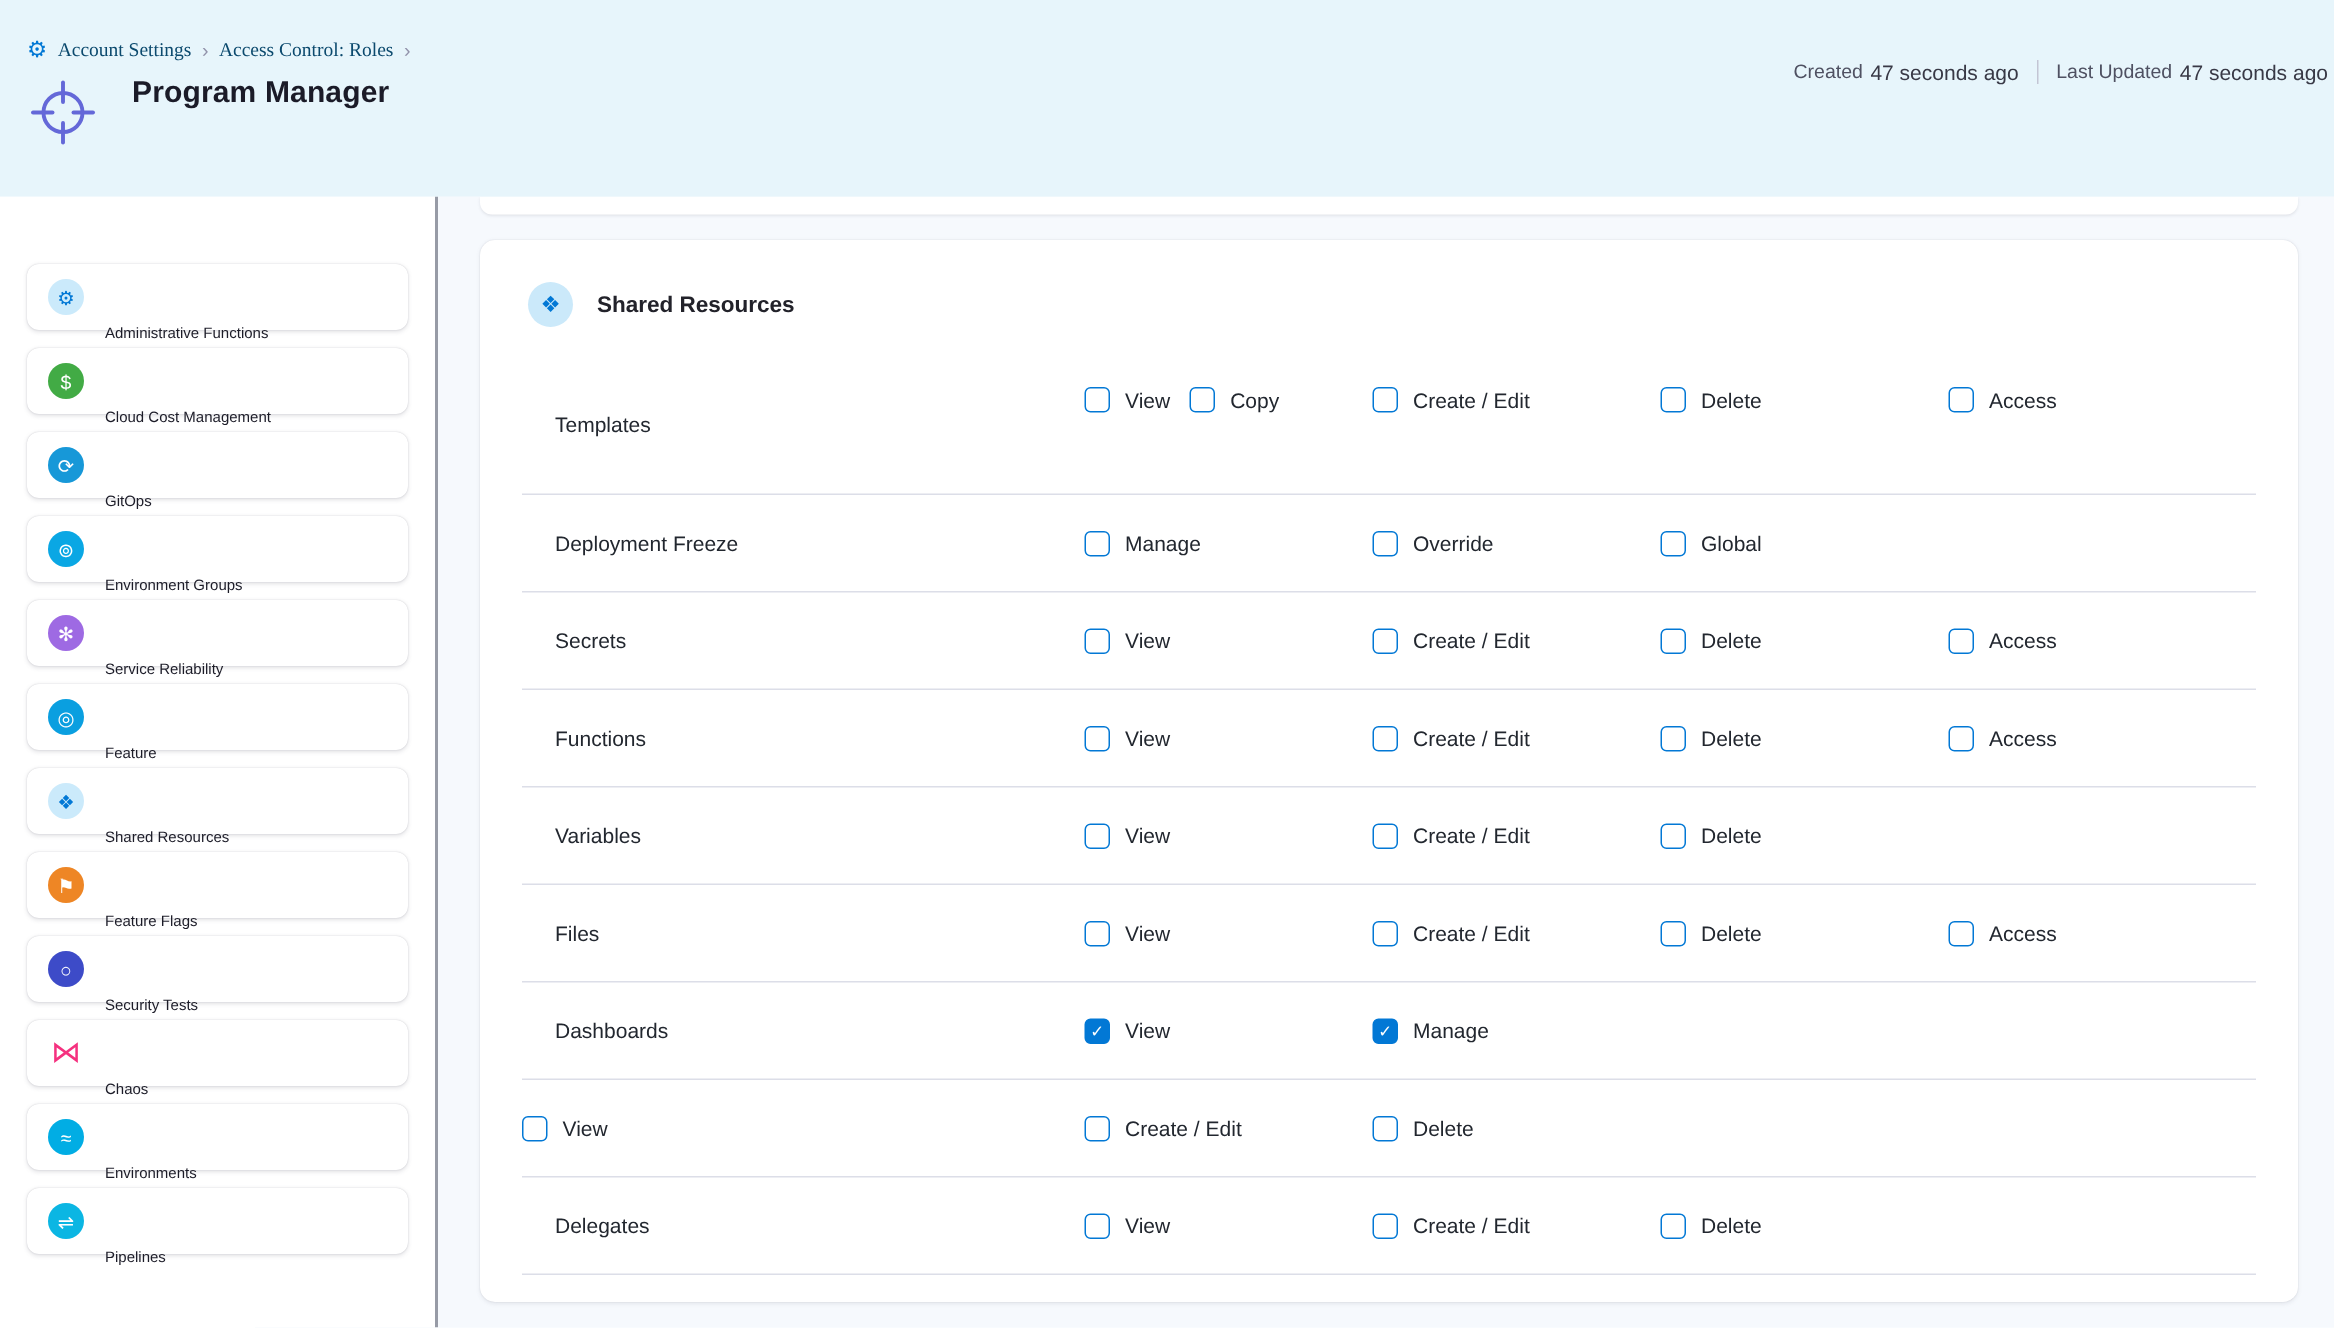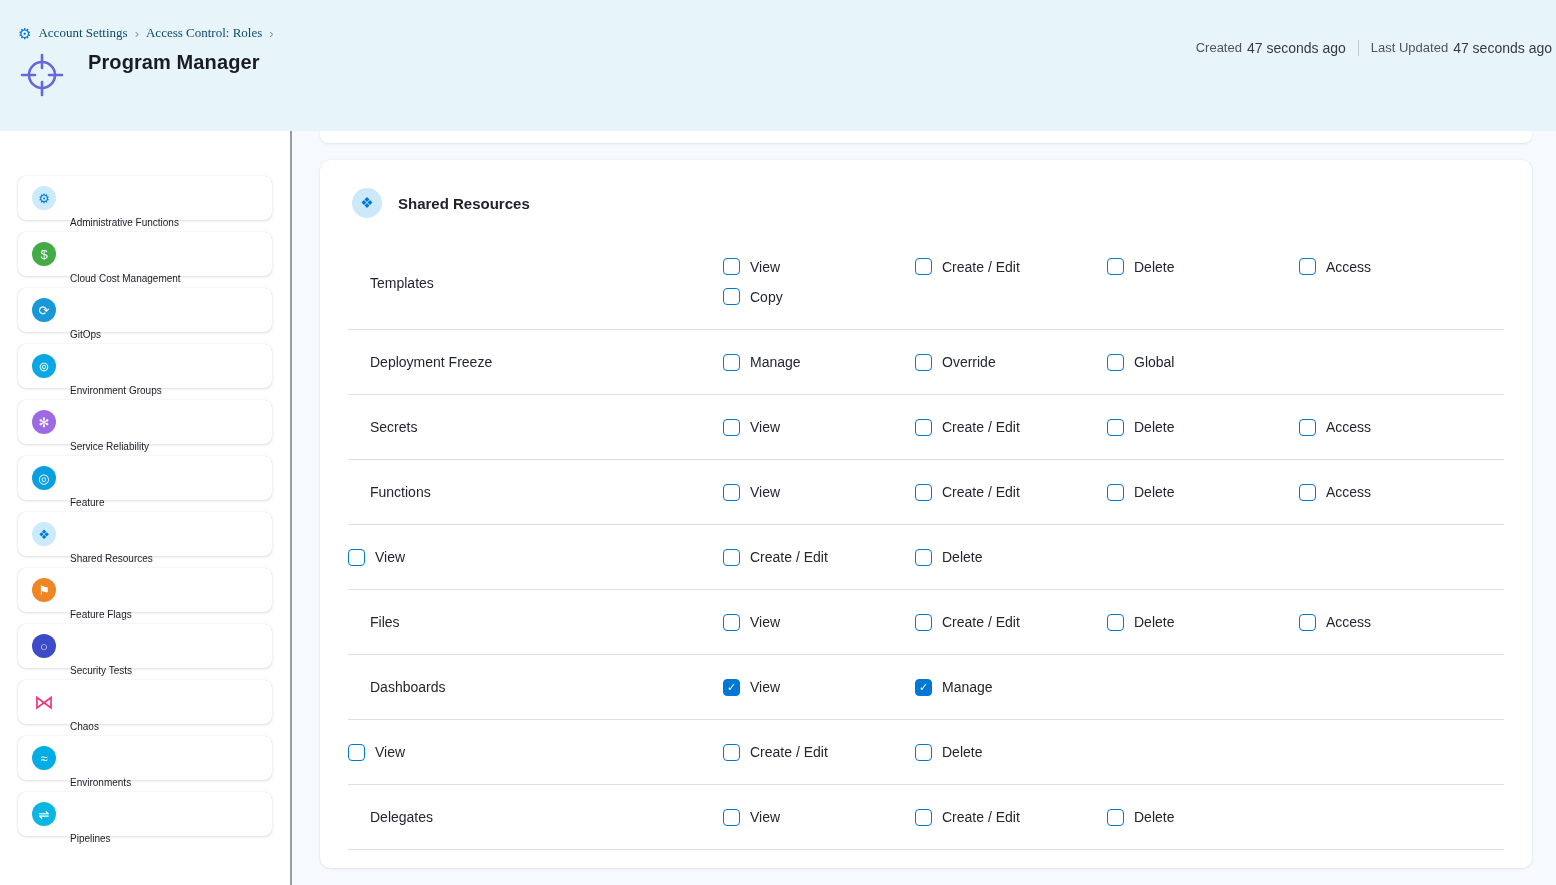--- a/index.html
+++ b/index.html
@@ -46,21 +46,21 @@
     display:flex; align-items:center; justify-content:center; font-size:15px; }
   .sec-title { font-size:15px; font-weight:700; color:#22222a; }
 
   
   .rows { margin:0 28px; }
   .perm-row { display:grid; grid-template-columns:375px 192px 192px 192px auto;
     align-items:center; min-height:65px; border-bottom:1px solid #dcdee8; }
   .perm-row.tall { min-height:93px; }
   .perm-row.tall .perm-cell { align-self:start; padding-top:21px; }
   .res-label { padding-left:22px; font-size:14px; color:#22272f; }
-  .perm-cell { display:flex; flex-direction:column; gap:13px; }
+  .perm-cell { display:flex; gap:13px; }
   .cb { display:flex; align-items:center; gap:10px; cursor:pointer; }
   .box { width:17px; height:17px; border:1.6px solid #0278d5; border-radius:4px;
     background:#fff; display:flex; align-items:center; justify-content:center;
     font-size:11px; color:#fff; flex:0 0 auto; }
   .box.checked { background:#0278d5; }
   .cb-label { font-size:14px; color:#22272f; }
 </style>
 </head>
 <body>
 
@@ -260,20 +260,21 @@
               </label>
             </div>
             <div class="perm-cell">
               <label class="cb">
                 <span class="box"></span>
                 <span class="cb-label">Access</span>
               </label>
             </div>
           </div>
           <div class="perm-row">
+            <div class="res-label">Variables</div>
             <div class="perm-cell">
               <label class="cb">
                 <span class="box"></span>
                 <span class="cb-label">View</span>
               </label>
             </div>
             <div class="perm-cell">
               <label class="cb">
                 <span class="box"></span>
                 <span class="cb-label">Create / Edit</span>

